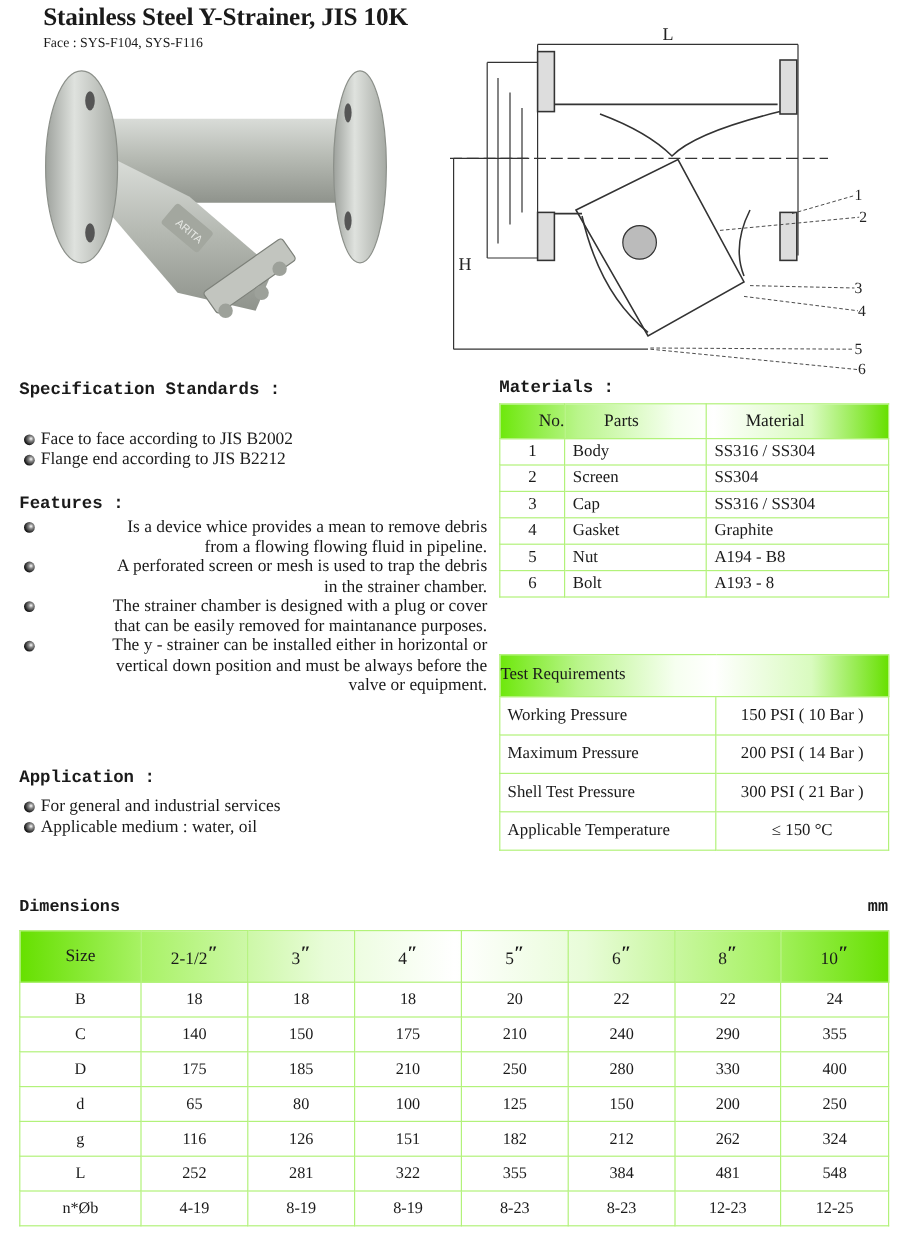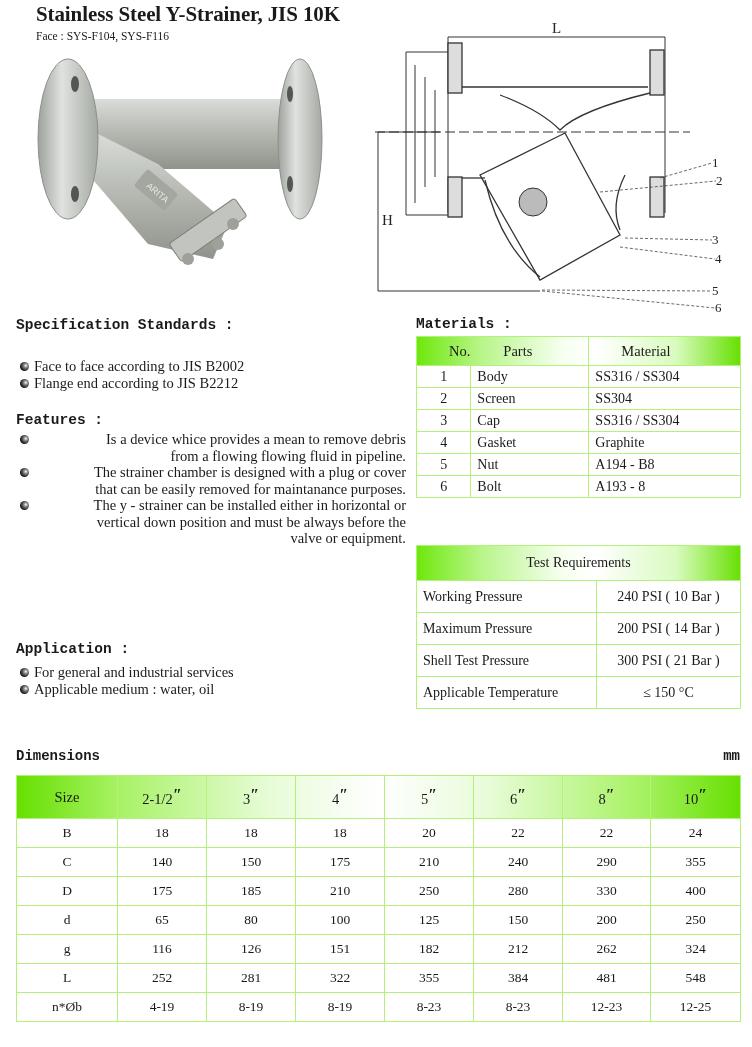--- a/index.html
+++ b/index.html
@@ -20,21 +20,21 @@
   table { border-collapse:collapse; position:absolute; }
   .mat td, .test td, .dim td { border:1.5px solid #b2f27a; font-size:14px; }
   .mat { left:416px; top:336px; width:325px; }
   .mat td { height:21px; padding:0 0 0 6px; }
   .mat td.c { text-align:center; padding:0; }
   .mat tr.hd td { height:28px; font-size:14.5px;padding-left:32px; }
   .grad-h { background:linear-gradient(90deg, #6ee80c 0%, #b9f58a 20%, #f6fff0 45%, #ffffff 55%, #d9fbbf 80%, #66e000 100%); }
   .test { left:416px; top:545px; width:325px; }
   .test td { height:31px; padding:0 0 0 6px; }
   .test td.v { text-align:center; padding:0; }
-  .test tr.hd td { height:34px; text-align:center; padding:0; }
+  .test tr.hd td { height:34px; text-align:left; padding:0; }
   .dim { left:16px; top:775px; width:725px; }
   .dim td { text-align:center; height:28px; padding:0; font-size:13.5px; }
   .dim tr.hd td { height:42px; font-size:14.5px; }
   .dim-grad { background:linear-gradient(90deg, #66e000 0%, #a8f265 14%, #e8fcd8 35%, #ffffff 50%, #e8fcd8 65%, #a8f265 86%, #66e000 100%); }
   .prime { font-style:italic; font-weight:bold; font-size:16px; vertical-align:4px; }
 </style>
 </head>
 <body>
 
 <div class="abs title">Stainless Steel Y-Strainer, JIS 10K</div>
@@ -130,20 +130,21 @@
 
 <div class="abs sec-head" style="left:16px;top:317px;">Specification Standards :</div>
 <ul class="abs bul" style="left:16px;top:358px;width:380px;">
   <li><span class="dot"></span><span>Face to face according to JIS B2002</span></li>
   <li><span class="dot"></span><span>Flange end according to JIS B2212</span></li>
 </ul>
 
 <div class="abs sec-head" style="left:16px;top:412px;">Features :</div>
 <ul class="abs bul" style="left:16px;top:431px;width:390px;text-align:right;">
   <li><span class="dot"></span><span>Is a device whice provides a mean to remove debris</span><br><span>from a flowing flowing fluid in pipeline.</span></li>
+  <li><span class="dot"></span><span>A perforated screen or mesh is used to trap the debris</span><br><span>in the strainer chamber.</span></li>
   <li><span class="dot"></span><span>The strainer chamber is designed with a plug or cover</span><br><span>that can be easily removed for maintanance purposes.</span></li>
   <li><span class="dot"></span><span>The y - strainer can be installed either in horizontal or</span><br><span>vertical down position and must be always before the</span><br><span>valve or equipment.</span></li>
 </ul>
 
 <div class="abs sec-head" style="left:16px;top:641px;">Application :</div>
 <ul class="abs bul" style="left:16px;top:664px;width:380px;">
   <li><span class="dot"></span><span>For general and industrial services</span></li>
   <li><span class="dot"></span><span>Applicable medium : water, oil</span></li>
 </ul>
 
@@ -197,21 +198,21 @@
   <colgroup>
       <col style="width:180px">
       <col>
     </colgroup>
   <tbody>
       <tr class="hd grad-h">
     <td colspan="2">Test  Requirements</td>
   </tr>
   <tr>
         <td>Working Pressure</td>
-        <td class="v">240 PSI ( 10 Bar )</td>
+        <td class="v">150 PSI ( 10 Bar )</td>
       </tr>
   <tr>
         <td>Maximum Pressure</td>
         <td class="v">200 PSI ( 14 Bar )</td>
       </tr>
   <tr>
         <td>Shell Test Pressure</td>
         <td class="v">300 PSI ( 21 Bar )</td>
       </tr>
   <tr>

